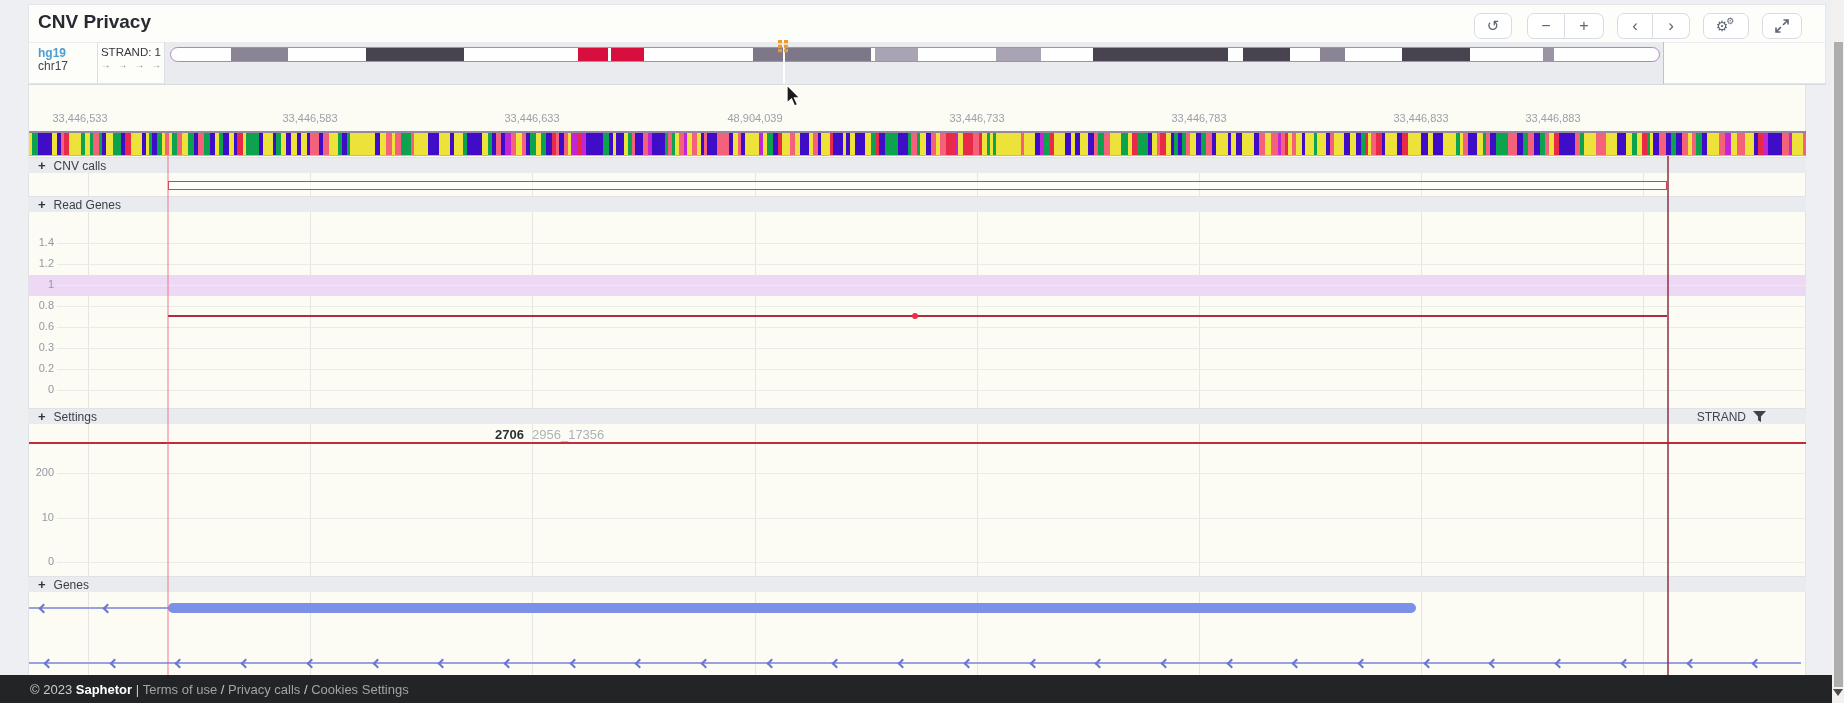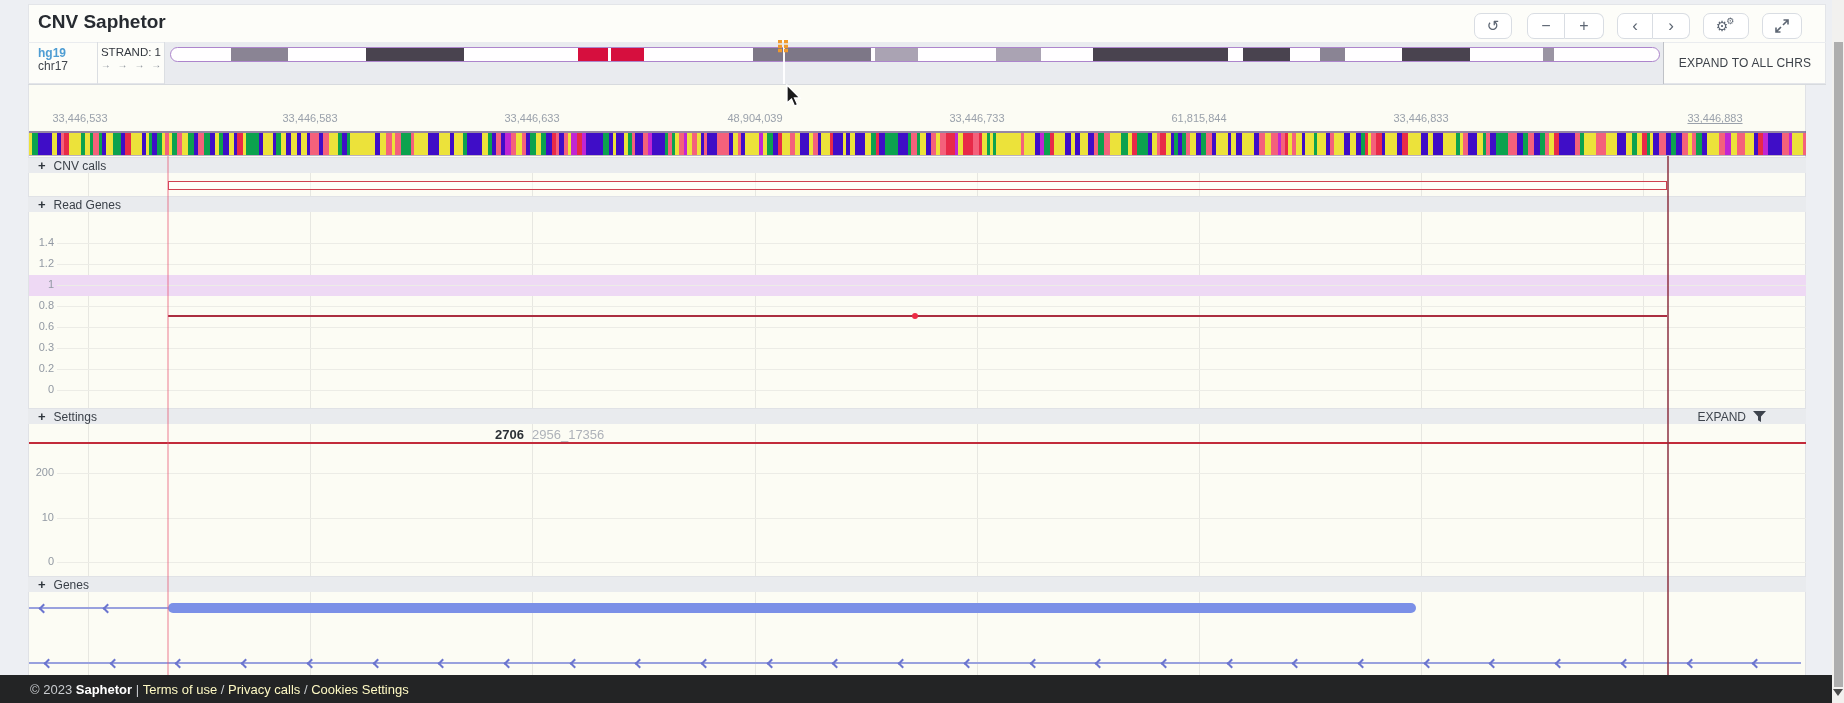--- a/index.html
+++ b/index.html
@@ -74,40 +74,40 @@
   #gene-line1{position:absolute;left:29px;top:607px;width:140px;height:2px;background:#99a1de;z-index:3;}
   #gene-bar{position:absolute;left:168px;top:603px;width:1248px;height:10px;background:#7b90e7;border-radius:5px;z-index:3;cursor:pointer;}
   #gene-line2{position:absolute;left:29px;top:662px;width:1772px;height:2px;background:#99a1de;z-index:3;}
   .chev{position:absolute;width:7px;height:7px;border-left:2px solid #6b75cf;border-bottom:2px solid #6b75cf;
     transform:rotate(45deg);z-index:4;}
 
   
   #footer{position:absolute;left:0;top:675px;width:1832px;height:28px;background:#232425;z-index:6;
     display:flex;align-items:center;padding-left:30px;font-size:13px;color:#c8cbce;white-space:pre;}
   #footer .brand{color:#fff;font-weight:700;}
-  #footer .flink{color:#fef9c3;cursor:pointer;}
+  #footer .flink{color:#a3a3a3;cursor:pointer;}
   #scrollbar{position:absolute;left:1832px;top:0;width:12px;height:703px;background:#f2f1ef;z-index:6;}
   #scroll-thumb{position:absolute;left:1.5px;top:42px;width:9px;height:645px;background:#aeaeae;cursor:pointer;}
   #scroll-arrow{position:absolute;left:1px;top:689px;width:0;height:0;border-left:5px solid transparent;
     border-right:5px solid transparent;border-top:7px solid #4a4a4a;cursor:pointer;}
   #mouse-cursor{position:absolute;left:786px;top:84px;z-index:9;}
 </style>
 </head>
 <body>
 
 <div id="stage">
 
   <div id="header-block"></div>
   <div id="tracks-block"></div>
   <div id="title-divider"></div>
   <div id="ideo-strip"></div>
   <div id="ideo-sep"></div>
   <div id="header-bottom"></div>
 
-  <div id="page-title">CNV Saphetor</div>
+  <div id="page-title">CNV Privacy</div>
 
   <div class="btn" style="left:1474px;width:38px;">
     <span>↺</span>
     </div>
   <div class="btn grp-left" style="left:1527px;width:38px;font-size:16px;">
     <span>−</span>
     </div>
   <div class="btn grp-right" style="left:1565px;width:39px;font-size:16px;">
     <span>+</span>
     </div>
@@ -145,31 +145,30 @@
       <div class="band" style="left: 72.01%; width: 3.22%; background: rgb(73, 67, 79);"></div>
       <div class="band" style="left: 77.25%; width: 1.68%; background: rgb(138, 132, 148);"></div>
       <div class="band" style="left: 82.75%; width: 4.56%; background: rgb(73, 67, 79);"></div>
       <div class="band" style="left: 92.21%; width: 0.74%; background: rgb(154, 148, 163);"></div>
     </div>
   <div id="marker">
     <span class="marker-bar" style="left:0;"></span>
       <span class="marker-bar" style="left:6px;"></span>
     </div>
   <div id="pos-line"></div>
-  <div id="expand-btn">EXPAND TO ALL CHRS</div>
 
   <div id="ruler">
       <span class="ruler-label" style="left: 80px;">33,446,533</span>
       <span class="ruler-label" style="left: 310px;">33,446,583</span>
       <span class="ruler-label" style="left: 532px;">33,446,633</span>
       <span class="ruler-label" style="left: 755px;">48,904,039</span>
       <span class="ruler-label" style="left: 977px;">33,446,733</span>
-      <span class="ruler-label" style="left: 1199px;">61,815,844</span>
+      <span class="ruler-label" style="left: 1199px;">33,446,783</span>
       <span class="ruler-label" style="left: 1421px;">33,446,833</span>
-      <span class="ruler-label" style="left: 1715px; text-decoration: underline;">33,446,883</span>
+      <span class="ruler-label" style="left: 1553px;">33,446,883</span>
     </div>
   <div id="sequence">
       <span class="seqbar" style="width: 3px; background: rgb(236, 226, 58);"></span>
       <span class="seqbar" style="width: 6px; background: rgb(12, 162, 78);"></span>
       <span class="seqbar" style="width: 4px; background: rgb(63, 13, 199);"></span>
       <span class="seqbar" style="width: 5px; background: rgb(63, 13, 199);"></span>
       <span class="seqbar" style="width: 5px; background: rgb(63, 13, 199);"></span>
       <span class="seqbar" style="width: 5px; background: rgb(236, 226, 58);"></span>
       <span class="seqbar" style="width: 4px; background: rgb(63, 13, 199);"></span>
       <span class="seqbar" style="width: 3px; background: rgb(244, 97, 123);"></span>
@@ -576,21 +575,21 @@
 
   <div class="section-header" style="top:196px;">
     <span class="plus">+</span>
     <span>Read Genes</span>
     </div>
 
   <div class="section-header" style="top:408px;">
     <span class="plus">+</span>
     <span>Settings</span>
     <span id="filters">
-      <span>EXPAND</span>
+      <span>STRAND</span>
       <svg width="13" height="11" viewBox="0 0 13 11">
         <path d="M0 0 H13 L8 5.5 V11 L5 9.2 V5.5 Z" fill="#3d434c"></path>
         </svg>
     </span>
     </div>
 
   <div class="section-header" style="top:576px;">
     <span class="plus">+</span>
     <span>Genes</span>
     </div>

